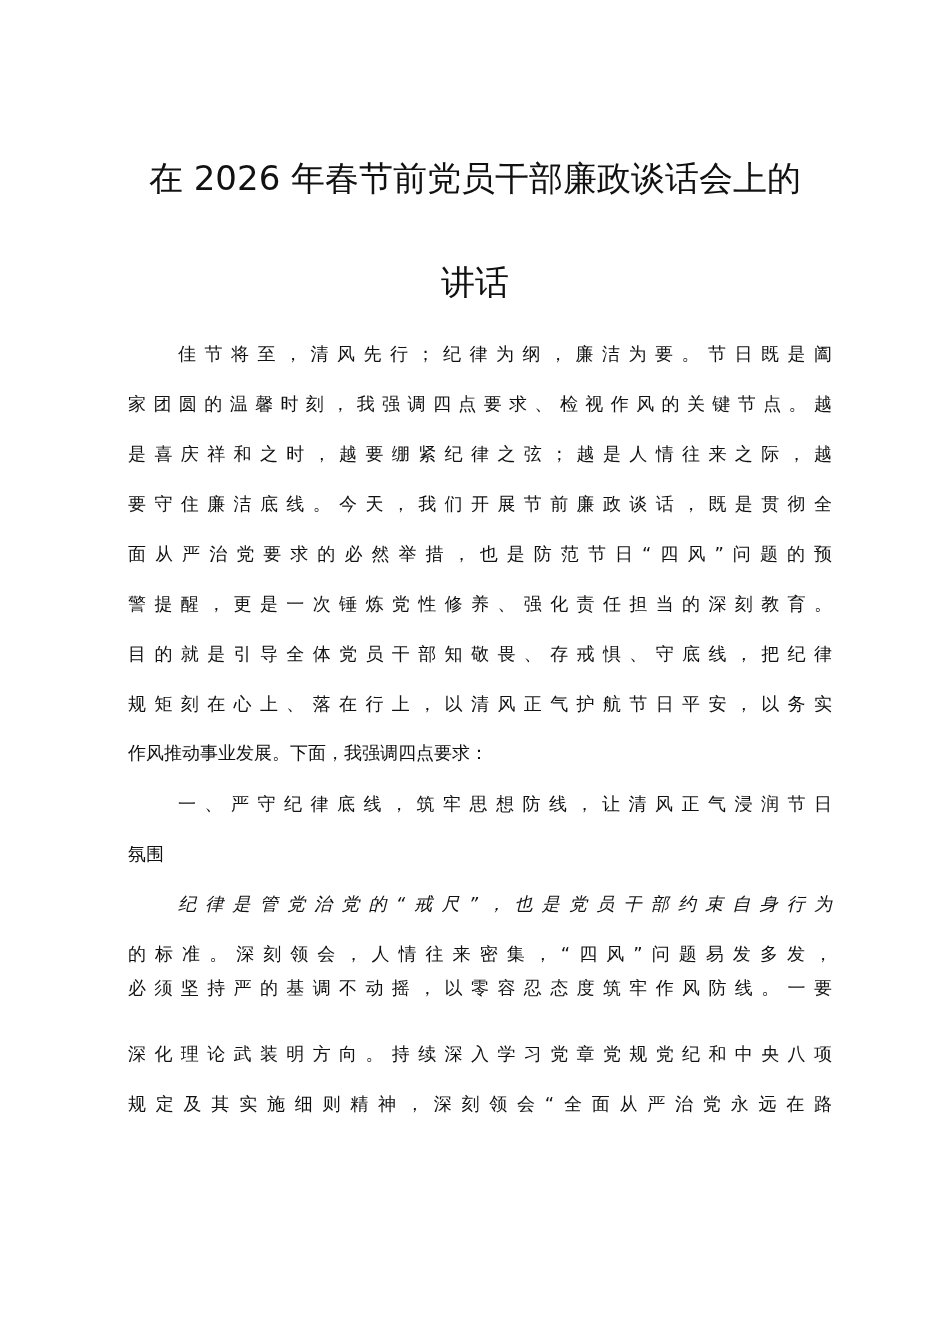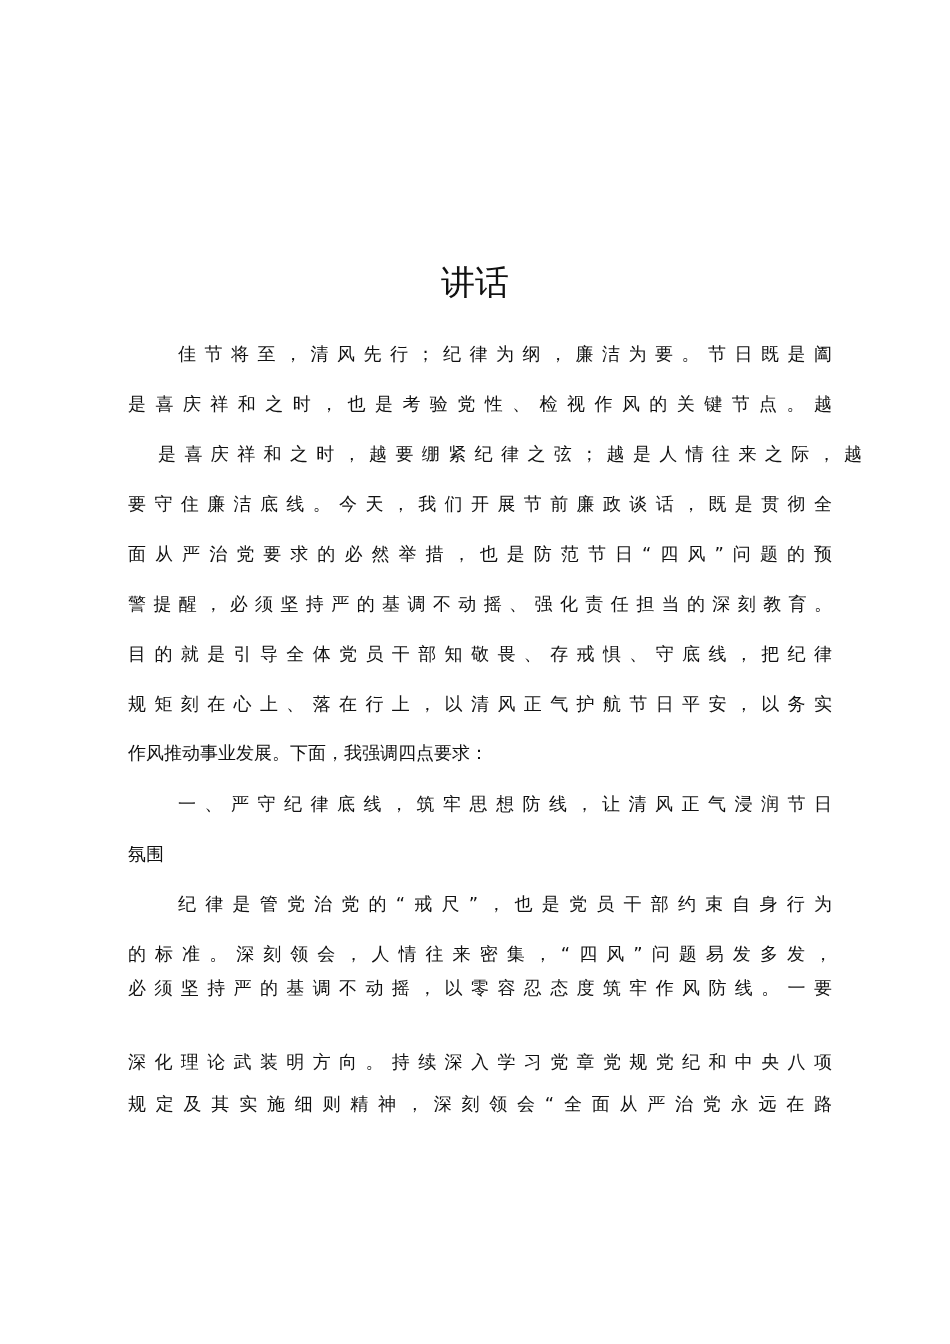--- a/index.html
+++ b/index.html
@@ -49,40 +49,41 @@
     }
     .body-line.last {
       text-align-last: left;
     }
   </style>
 </head>
 <body>
 
 <div class="page">
 
+  <div class="title-line" style="top:158px;">在 2026 年春节前党员干部廉政谈话会上的</div>
   <div class="title-line" style="top:262px;">讲话</div>
 
   <div>
     <div class="body-line indent" style="top:338px;">佳节将至，清风先行；纪律为纲，廉洁为要。节日既是阖</div>
-    <div class="body-line" style="top:388px;">是喜庆祥和之时，也是考验党性、检视作风的关键节点。越</div>
-    <div class="body-line" style="top:438px;margin-left:30px;">是喜庆祥和之时，越要绷紧纪律之弦；越是人情往来之际，越</div>
+    <div class="body-line" style="top:388px;">家团圆的温馨时刻，我强调四点要求、检视作风的关键节点。越</div>
+    <div class="body-line" style="top:438px;">是喜庆祥和之时，越要绷紧纪律之弦；越是人情往来之际，越</div>
     <div class="body-line" style="top:488px;">要守住廉洁底线。今天，我们开展节前廉政谈话，既是贯彻全</div>
     <div class="body-line" style="top:538px;">面从严治党要求的必然举措，也是防范节日“四风”问题的预</div>
-    <div class="body-line" style="top:588px;">警提醒，必须坚持严的基调不动摇、强化责任担当的深刻教育。</div>
+    <div class="body-line" style="top:588px;">警提醒，更是一次锤炼党性修养、强化责任担当的深刻教育。</div>
     <div class="body-line" style="top:638px;">目的就是引导全体党员干部知敬畏、存戒惧、守底线，把纪律</div>
     <div class="body-line" style="top:688px;">规矩刻在心上、落在行上，以清风正气护航节日平安，以务实</div>
     <div class="body-line last" style="top:738px;font-family:Liberation Mono, monospace;">作风推动事业发展。下面，我强调四点要求：</div>
   </div>
 
   <div>
     <div class="body-line indent" style="top:788px;">一、严守纪律底线，筑牢思想防线，让清风正气浸润节日</div>
     <div class="body-line last" style="top:838px;">氛围</div>
   </div>
 
   <div>
-    <div class="body-line indent" style="top:888px;">纪律是管党治党的“戒尺”，也是党员干部约束自身行为</div>
+    <div class="body-line indent" style="top:888px;font-style:italic;">纪律是管党治党的“戒尺”，也是党员干部约束自身行为</div>
     <div class="body-line" style="top:938px;">的标准。深刻领会，人情往来密集，“四风”问题易发多发，</div>
     <div class="body-line" style="top:972px;">必须坚持严的基调不动摇，以零容忍态度筑牢作风防线。一要</div>
-    <div class="body-line" style="top:1038px;margin-top:8px;">深化理论武装明方向。持续深入学习党章党规党纪和中央八项</div>
+    <div class="body-line" style="top:1038px;">深化理论武装明方向。持续深入学习党章党规党纪和中央八项</div>
     <div class="body-line" style="top:1088px;">规定及其实施细则精神，深刻领会“全面从严治党永远在路</div>
   </div>
 
 </div>
 
 </body></html>

